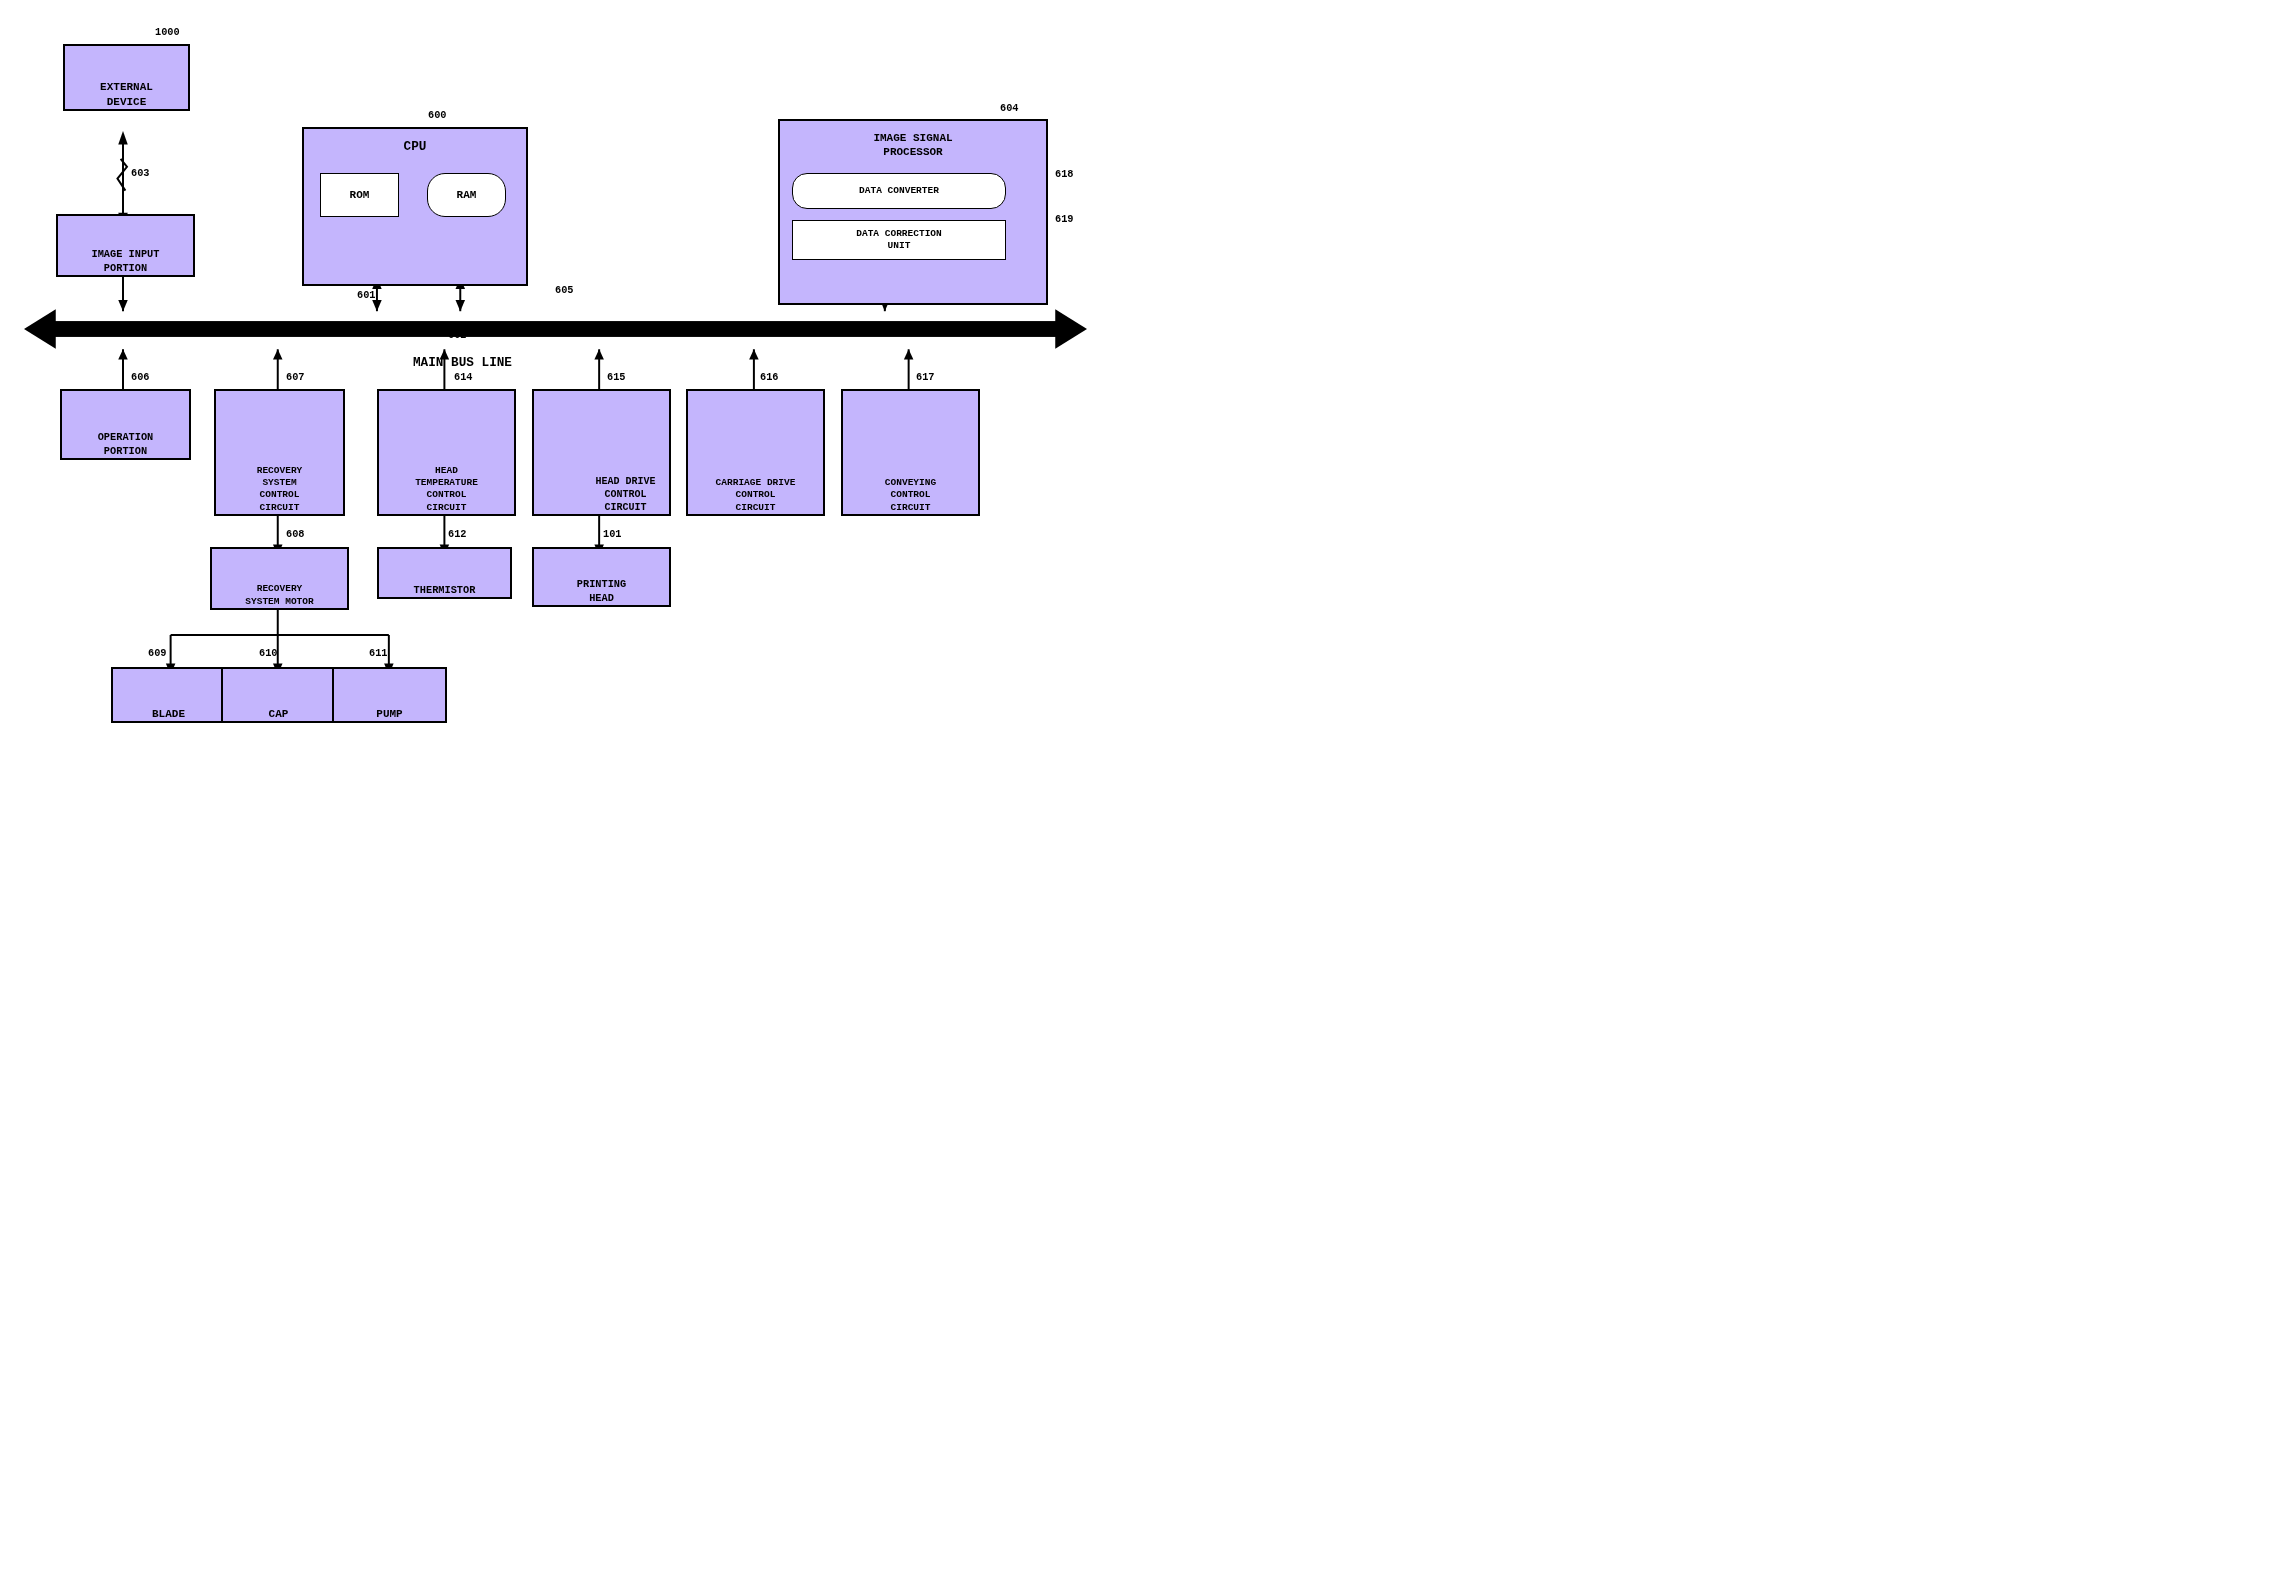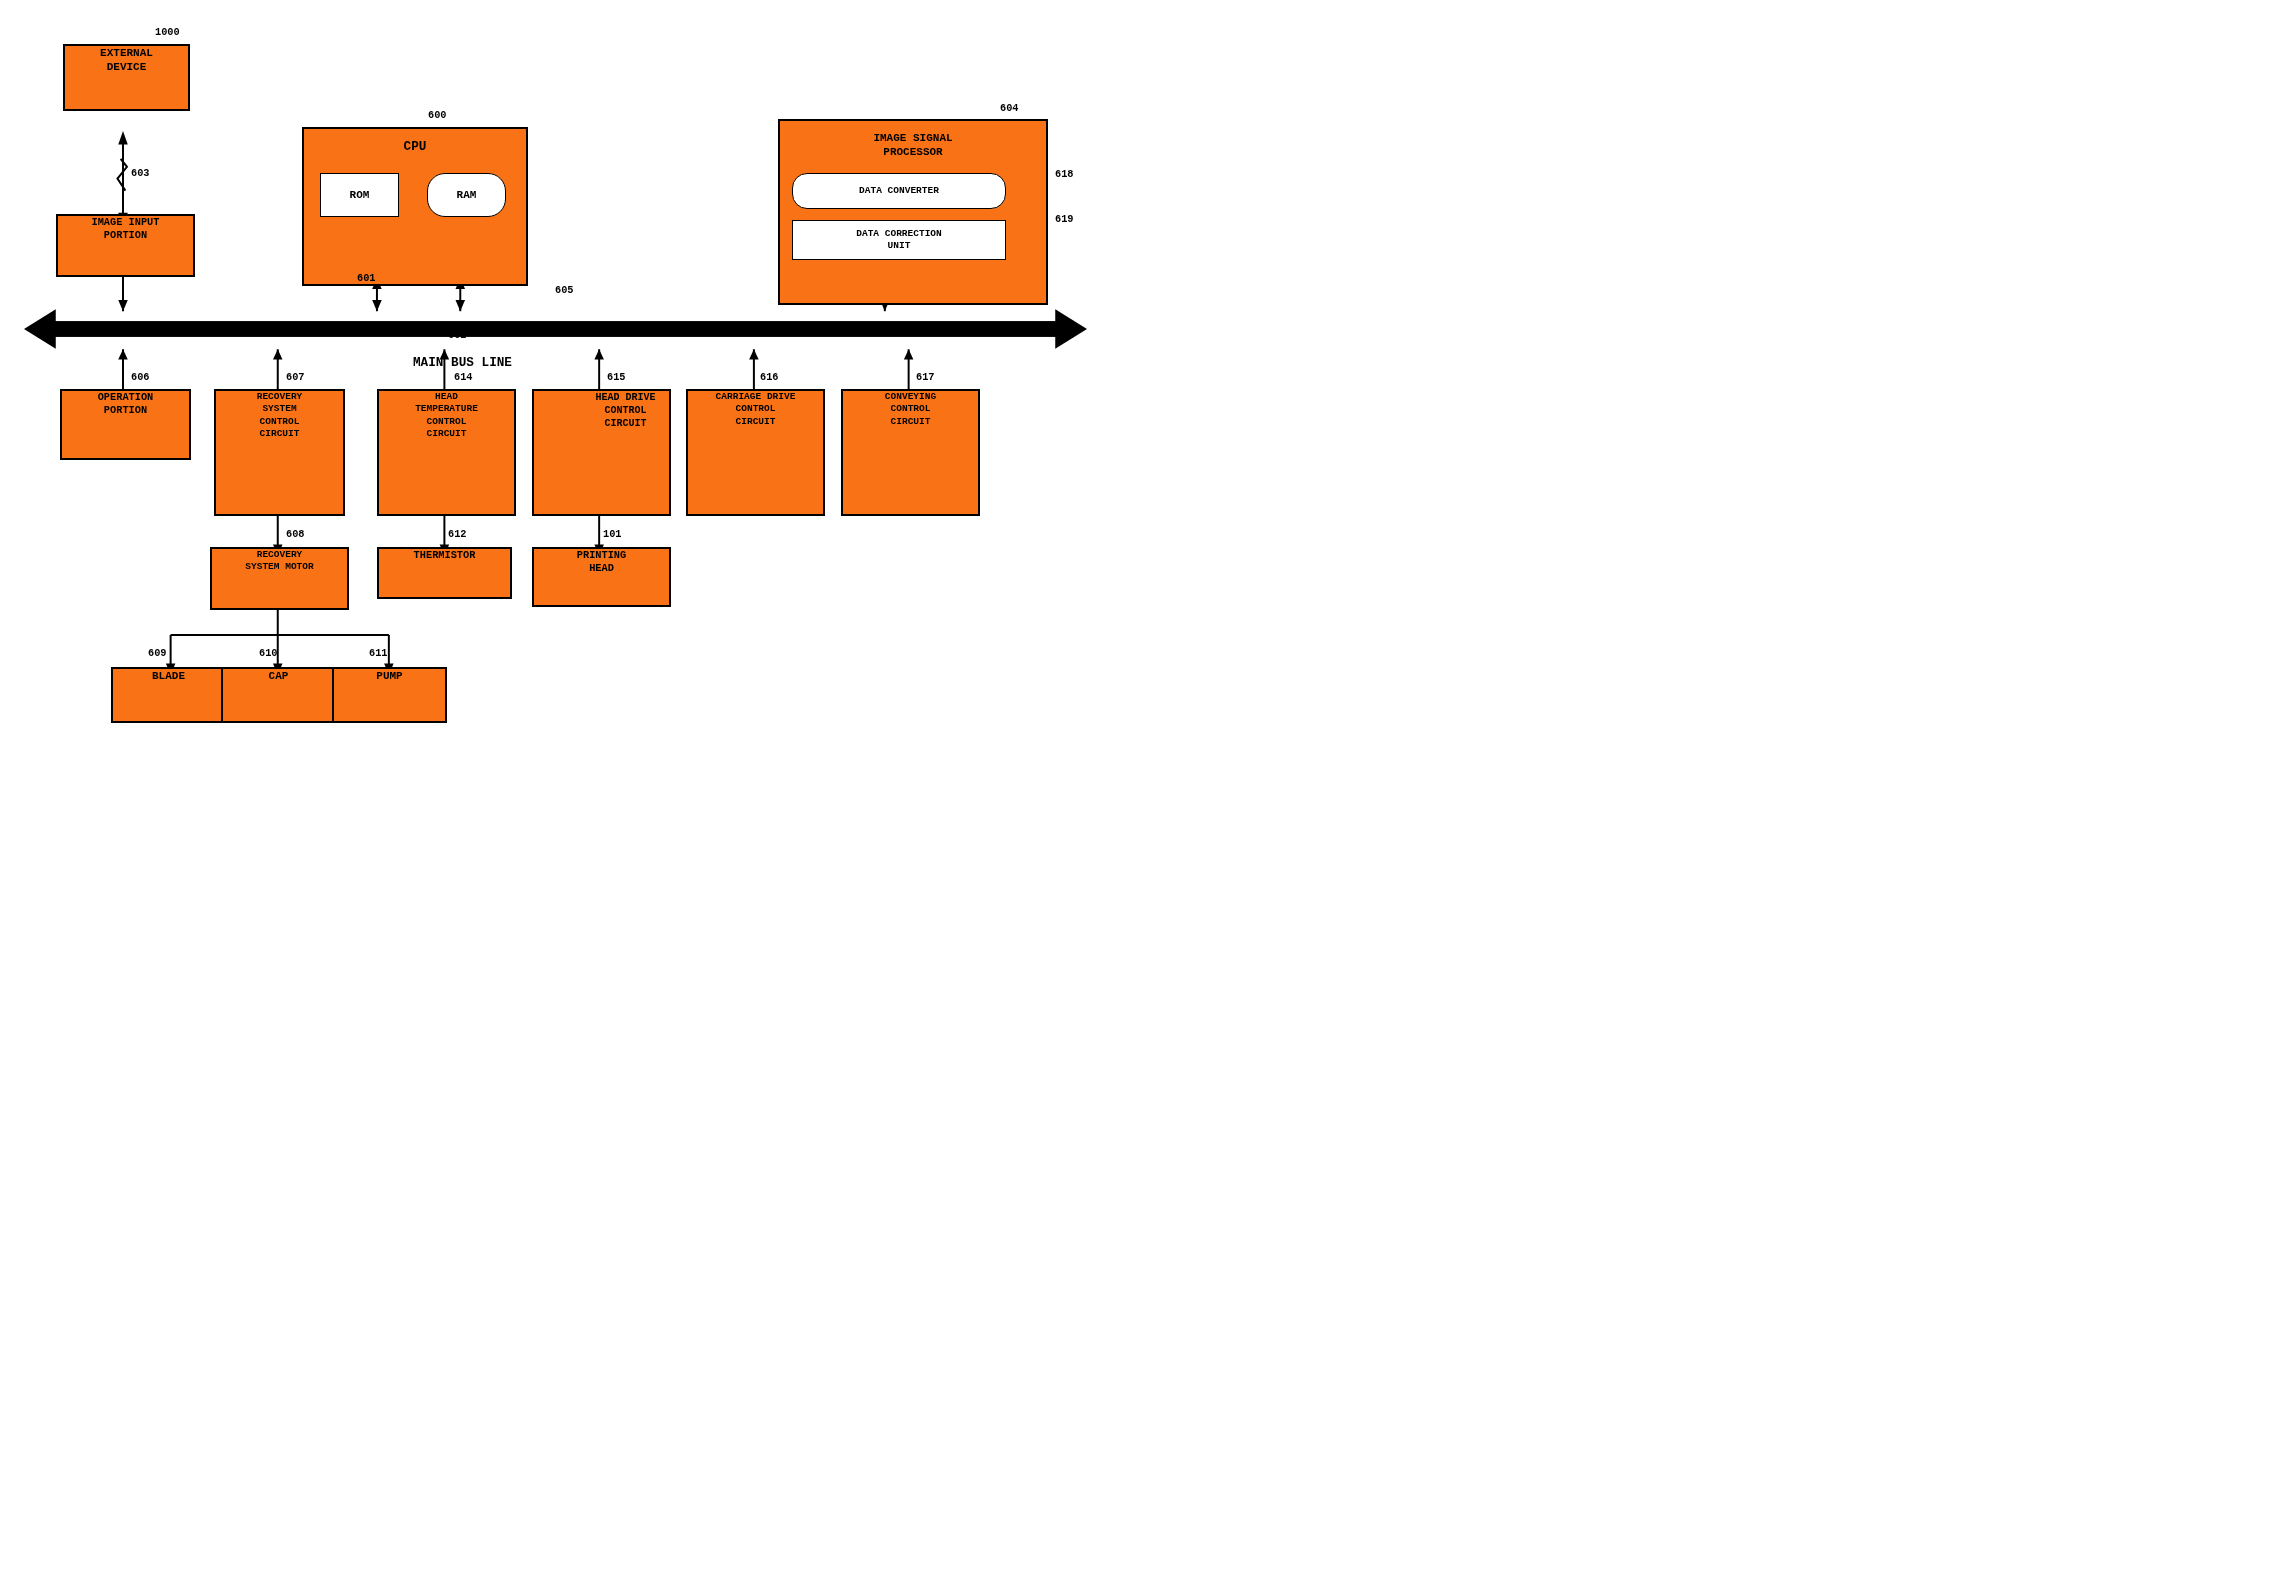--- a/index.html
+++ b/index.html
@@ -13,23 +13,23 @@
       overflow: hidden;
     }
     .diagram {
       position: relative;
       width: 1111px;
       height: 770px;
     }
     .box {
       position: absolute;
       border: 2.4px solid #000;
-      background: #f97316;
+      background: #c4b5fd;
       display: flex;
-      align-items: flex-start;
+      align-items: flex-end;
       justify-content: center;
       text-align: center;
       font-size: 10.3px;
       font-weight: bold;
       font-family: 'Courier New', Courier, monospace;
       line-height: 1.3;
     }
     .box-inner {
       position: absolute;
       border: 1.6px solid #000;
@@ -179,21 +179,21 @@
 
     <div class="box-inner" style="top:44px; left:16px; width:79px; height:44px; font-size:11px;">
       <span>ROM</span>
     </div>
 
     <div class="box-inner" style="top:44px; left:123px; width:79px; height:44px; font-size:11px;border-radius:18px;">
       <span>RAM</span>
     </div>
   </div>
 
-  <div class="label" style="top:272px; left:357px;">601</div>
+  <div class="label" style="top:289px; left:357px;">601</div>
 
   <div class="label" style="top:284px; left:448px;margin-top:45px;">602</div>
 
   <div class="label" style="top:284px; left:555px;">605</div>
 
   <div class="label" style="top:102px; left:1000px;">604</div>
 
   <div class="box" style="top:119px; left:778px; width:270px; height:186px; font-size:11px;">
     <span style="position:absolute; top:9.5px; left:0; right:0; text-align:center; font-size:11px;">IMAGE SIGNAL<br>PROCESSOR</span>
 

